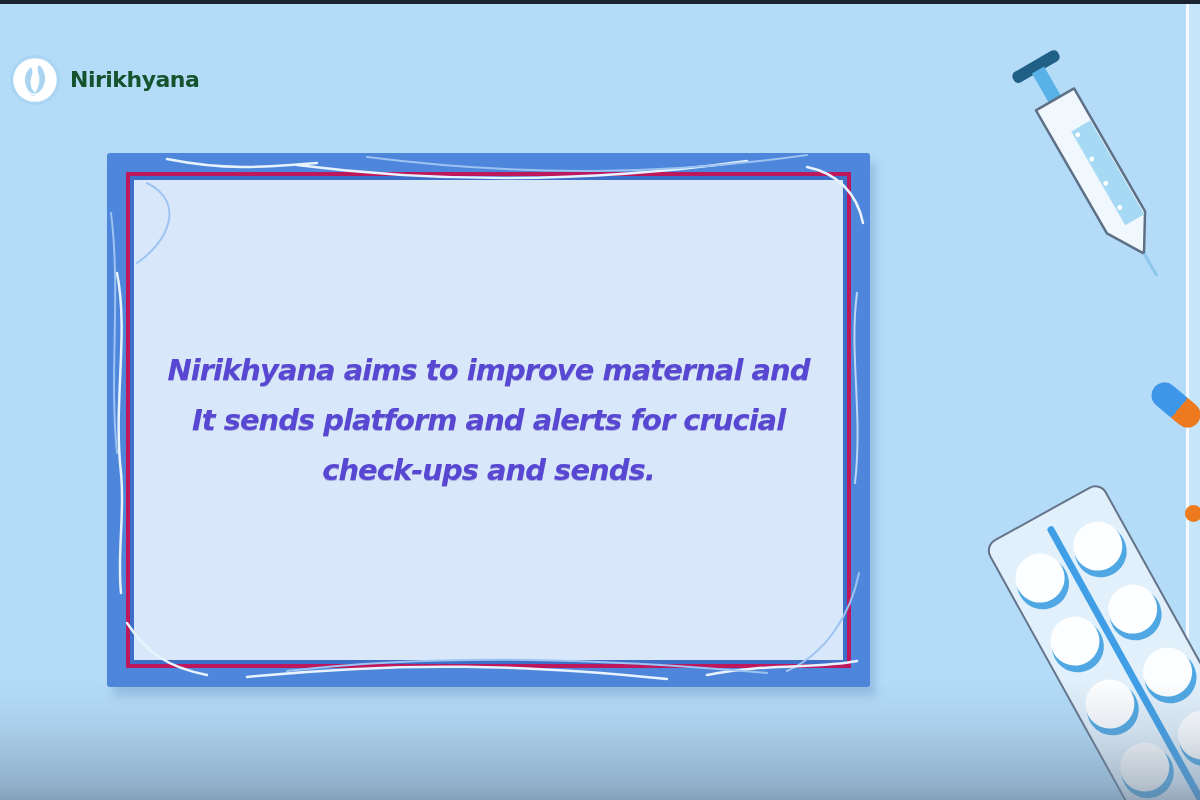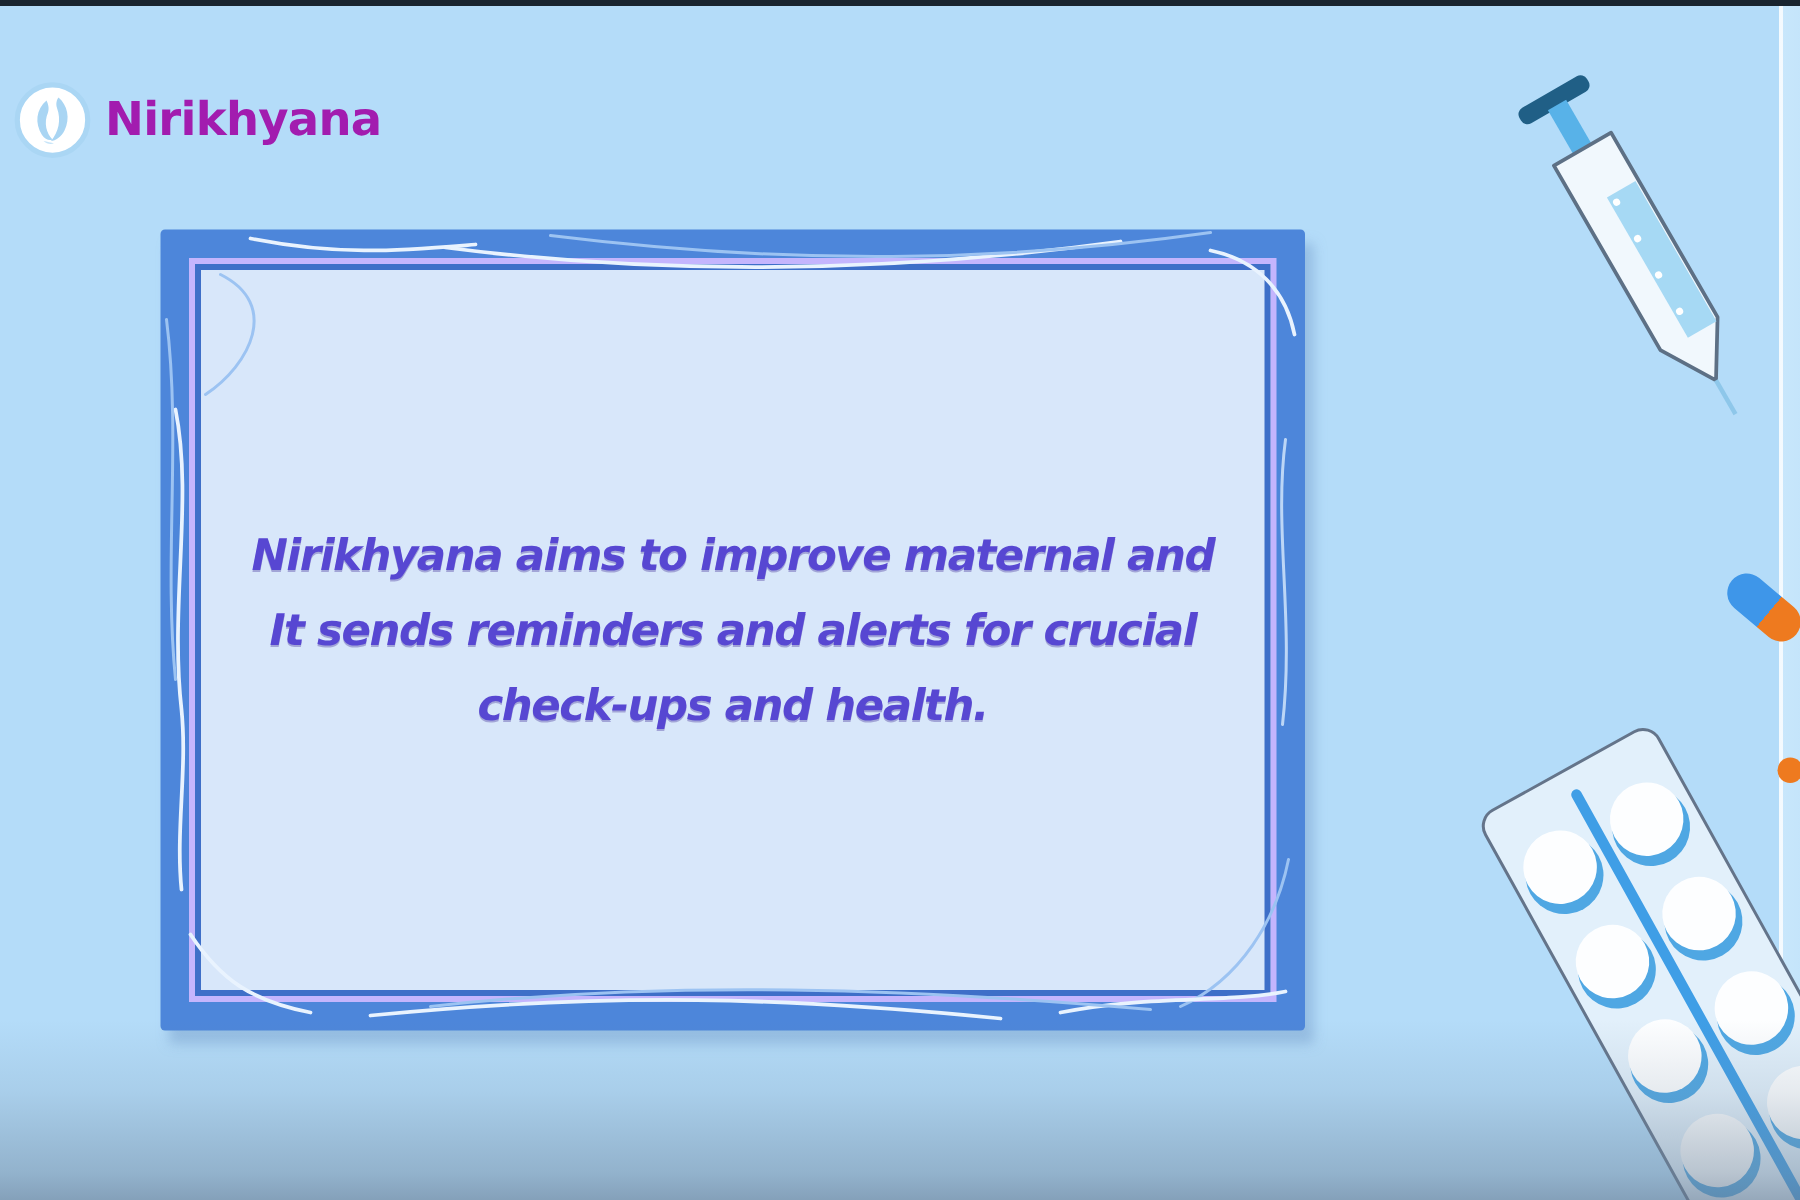--- a/index.html
+++ b/index.html
@@ -33,35 +33,35 @@
       rgba(110,133,156,0.16) 40%,
       rgba(110,133,156,0.48) 85%,
       rgba(103,124,147,0.62) 100%);
     z-index:50; pointer-events:none;
   }
 
   
   .brand { position:absolute; left:9px; top:54px; display:flex; align-items:center; z-index:20; }
   .brand-logo { width:52px; height:52px; display:block; }
   .brand-name {
-    margin-left:9px; color:#a21caf; font-size:31px; font-weight:bold;
+    margin-left:9px; color:#14532d; font-size:22px; font-weight:bold;
     letter-spacing:-0.5px; line-height:52px;
   }
 
   
   .card-frame {
     position:absolute; left:107px; top:153px; width:763px; height:534px;
     background:#4d86da; padding:19px; box-sizing:border-box;
     border-radius:3px; z-index:10;
     box-shadow:6px 9px 8px rgba(125,165,210,0.55);
   }
   .card-wavy { position:absolute; left:0; top:0; width:763px; height:534px; pointer-events:none; }
   .card-white {
     position:relative; width:100%; height:100%;
-    background:#c4b5fd; padding:4px; box-sizing:border-box;
+    background:#be185d; padding:4px; box-sizing:border-box;
   }
   .card-inner {
     width:100%; height:100%; box-sizing:border-box;
     border:4px solid #3e6fc8; background:#d8e7fa;
     display:flex; align-items:center; justify-content:center;
   }
   .card-text {
     width:100%; text-align:center; color:#5747d2;
     font-size:29px; font-weight:bold; font-style:italic;
     letter-spacing:-1px; line-height:50px; white-space:nowrap;
@@ -97,22 +97,22 @@
       <path d="M20,40 C22,42 25,42.5 27,41.5 C25,41 22.5,40.5 20,40 Z" fill="#c6e4f8"></path>
     </svg>
     <div class="brand-name">Nirikhyana</div>
   </div>
 
   <div class="card-frame">
     <div class="card-white">
       <div class="card-inner">
         <div class="card-text">
           <div>Nirikhyana aims to improve maternal and</div>
-          <div>It sends reminders and alerts for crucial</div>
-          <div>check-ups and health.</div>
+          <div>It sends platform and alerts for crucial</div>
+          <div>check-ups and sends.</div>
         </div>
       </div>
     </div>
 
     <svg class="card-wavy" viewBox="0 0 763 534">
       <g fill="none" stroke-linecap="round">
         <path d="M190,12 C330,30 480,30 640,8" stroke="#e9f3fe" stroke-width="2.5"></path>
         <path d="M60,6  C120,18 160,14 210,10" stroke="#e9f3fe" stroke-width="2.5"></path>
         <path d="M700,14 C730,20 750,40 756,70" stroke="#e9f3fe" stroke-width="2.5"></path>
         <path d="M260,4 C420,24 560,22 700,2" stroke="#9cc3f2" stroke-width="2"></path>

